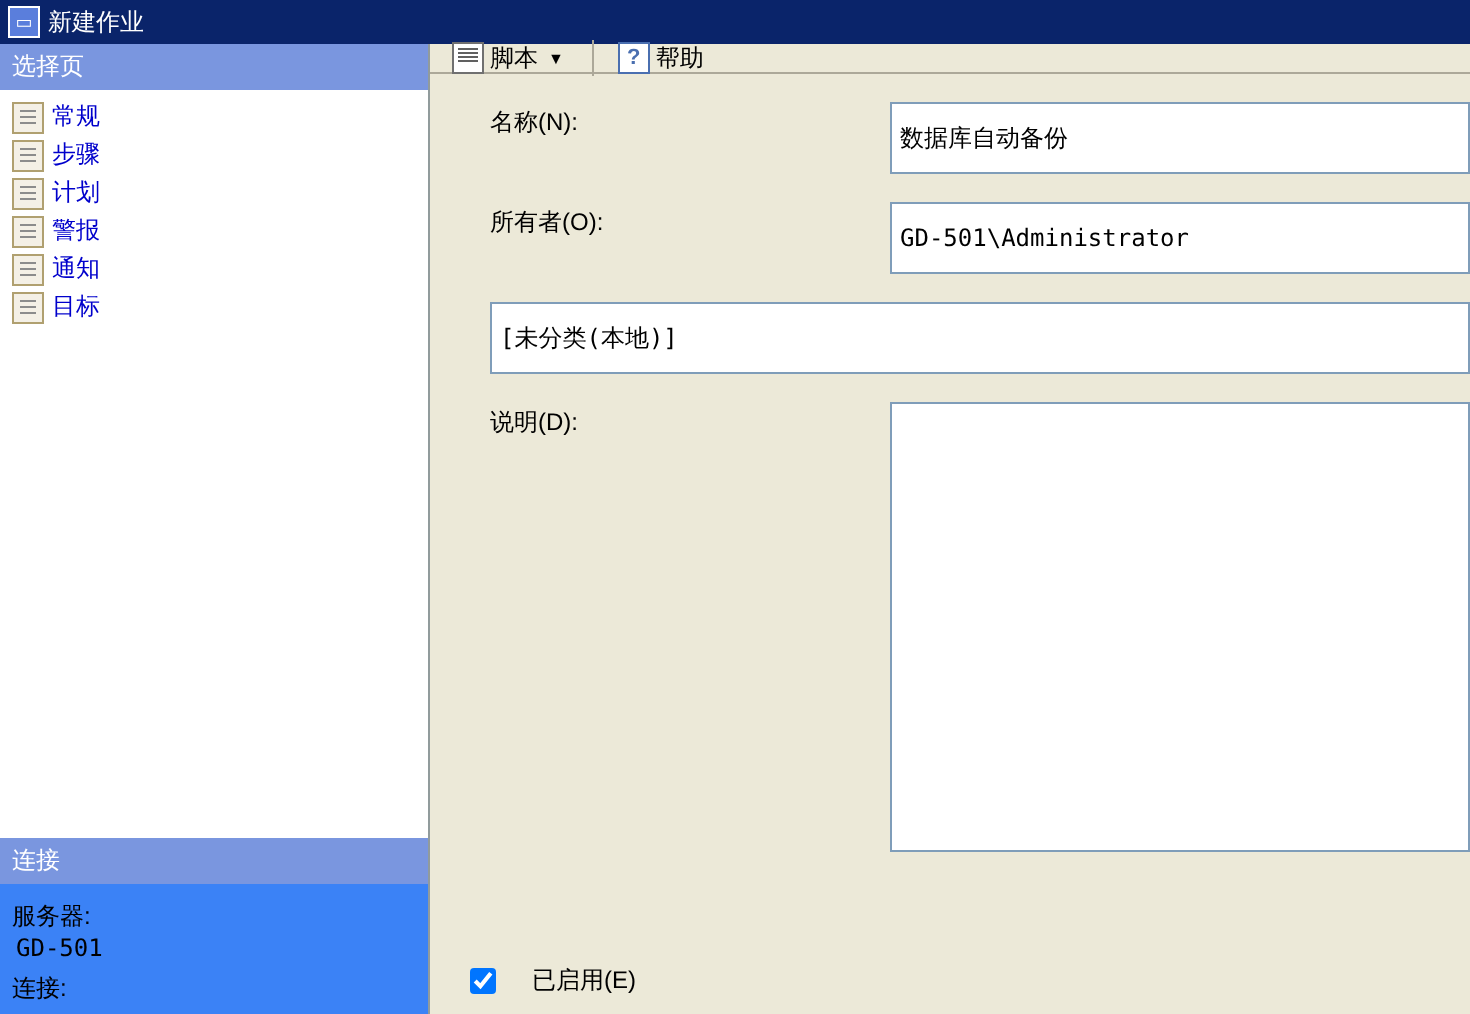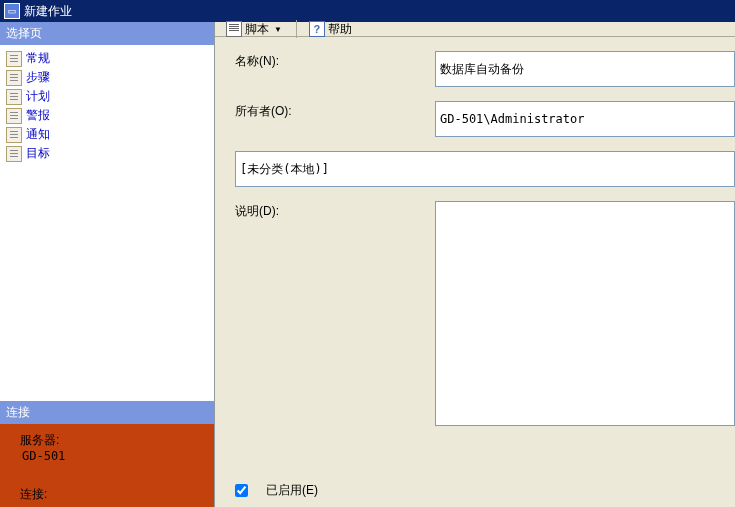--- a/index.html
+++ b/index.html
@@ -67,22 +67,22 @@
   position: relative;
 }
 .navicon::after{
   content:"";
   position:absolute;
   left:3px; top:3px; right:3px; bottom:3px;
   background:repeating-linear-gradient(#8c8c8c,#8c8c8c 1px,transparent 1px,transparent 3px);
 }
 .spacer { flex: 1; background: #fff; }
 .conninfo {
-  background: #c2410c;
-  padding: 4px 20px;
+  background: #3b82f6;
+  padding: 4px 6px;
   font-size: 12px;
   color: #000;
 }
 .conninfo .lbl { margin-top: 4px; }
 .conninfo .val { font-family: SimSun, monospace; font-size: 12px; padding-left: 2px; }
 .content {
   flex: 1;
   background: #ece9d8;
   display: flex;
   flex-direction: column;
@@ -114,21 +114,21 @@
 }
 .ic-script::before {
   content:""; position:absolute; left:2px; top:2px; right:2px; height:1px; background:#606060; box-shadow:0 2px #606060,0 4px #606060,0 6px #606060;
 }
 .dd-arrow { font-size: 8px; color: #000; padding: 0 2px; }
 .sep { width:1px; height:18px; background:#aca899; margin:0 3px;}
 .ic-help {
   background:#fff; border:1px solid #4a6fb0; color:#4a6fb0; font-weight:bold; text-align:center; line-height:14px; font-size:11px;
 }
 .form {
-  padding: 14px 0 0 20px;
+  padding: 14px 0 0 30px;
   flex: 1;
   display: flex;
   flex-direction: column;
 }
 .row {
   display: flex;
   align-items: flex-start;
   margin-bottom: 14px;
 }
 .flabel {
@@ -198,21 +198,21 @@
       <div class="navitem">
         <span class="navicon"></span>
         <span>目标</span>
       </div>
     </div>
     <div class="spacer"></div>
     <div class="sidehdr">连接</div>
     <div class="conninfo">
       <div class="lbl">服务器:</div>
       <div class="val">GD-501</div>
-      <div class="lbl" style="margin-top:23px">连接:</div>
+      <div class="lbl" style="margin-top:5px">连接:</div>
     </div>
   </div>
 
   <div class="content">
     <div class="toolbar">
       <div class="tbtn">
         <span class="ticon2 ic-script"></span>
         <span>脚本</span>
         <span class="dd-arrow">▼</span>
       </div>

